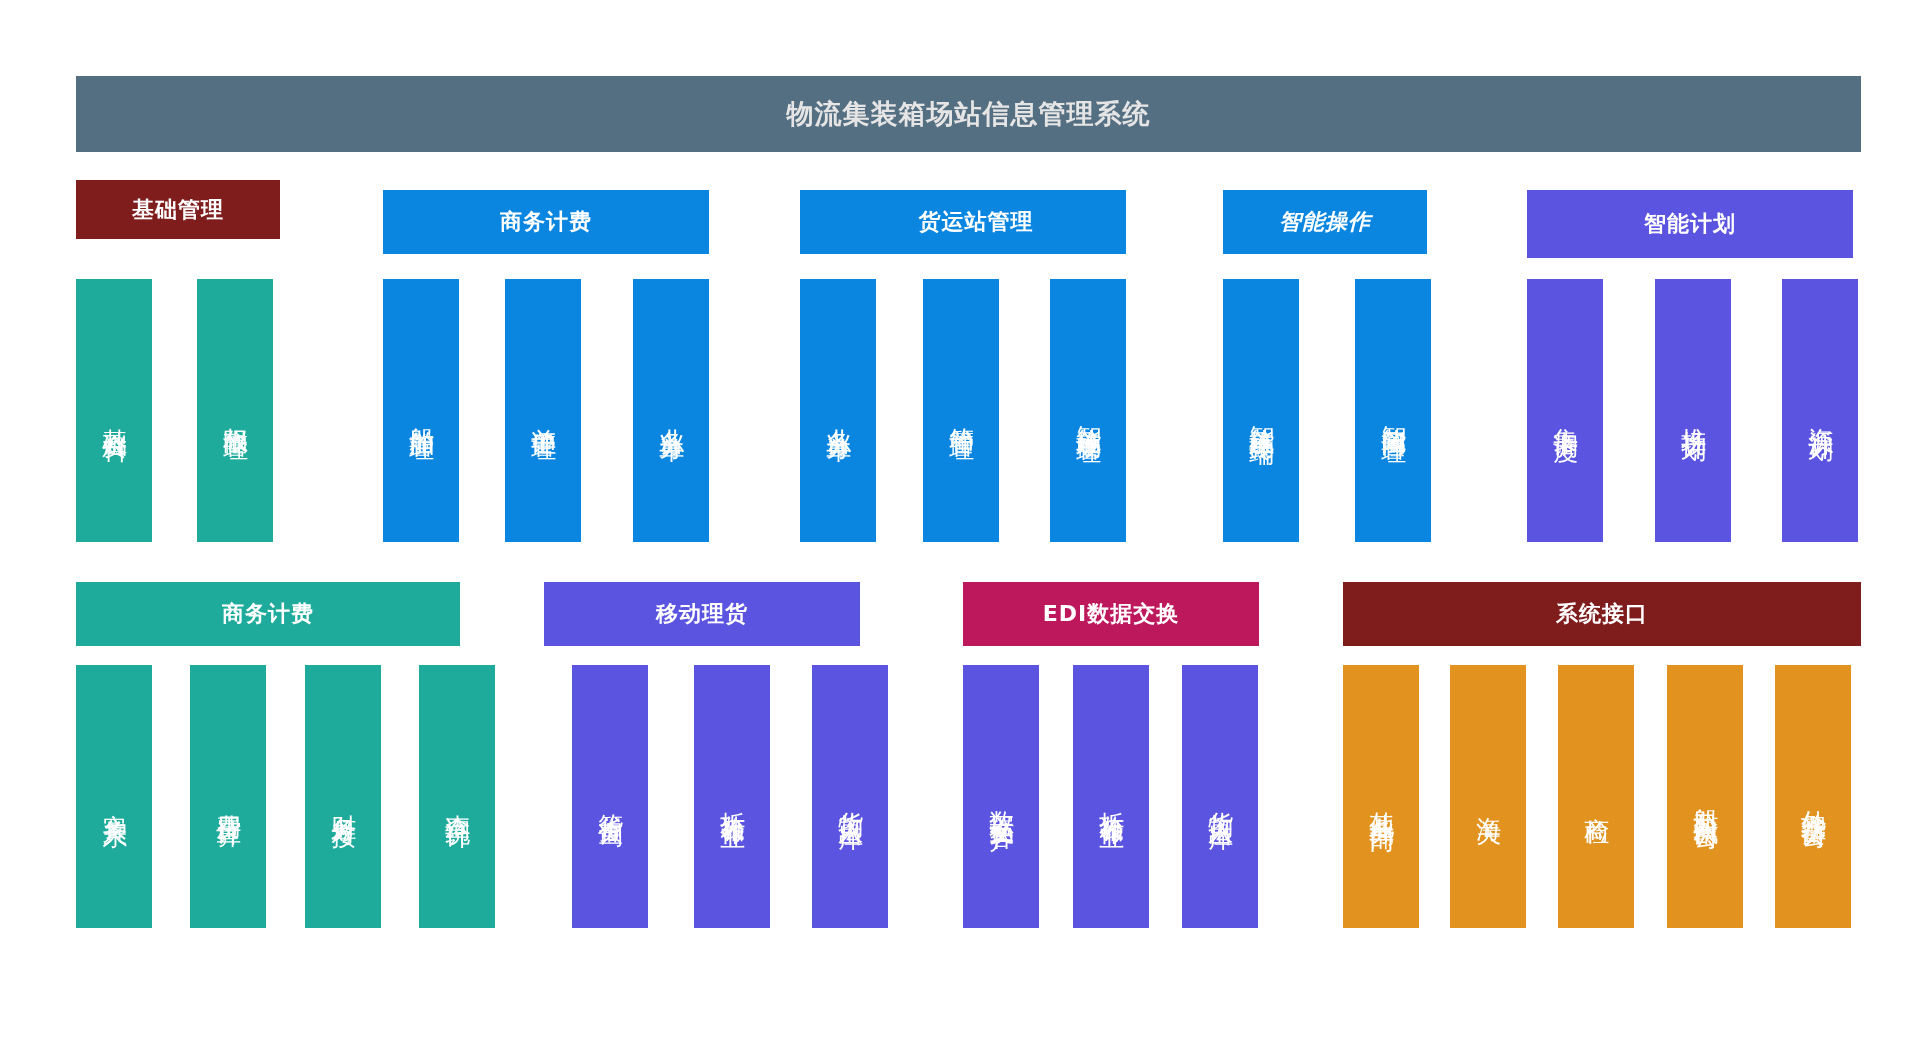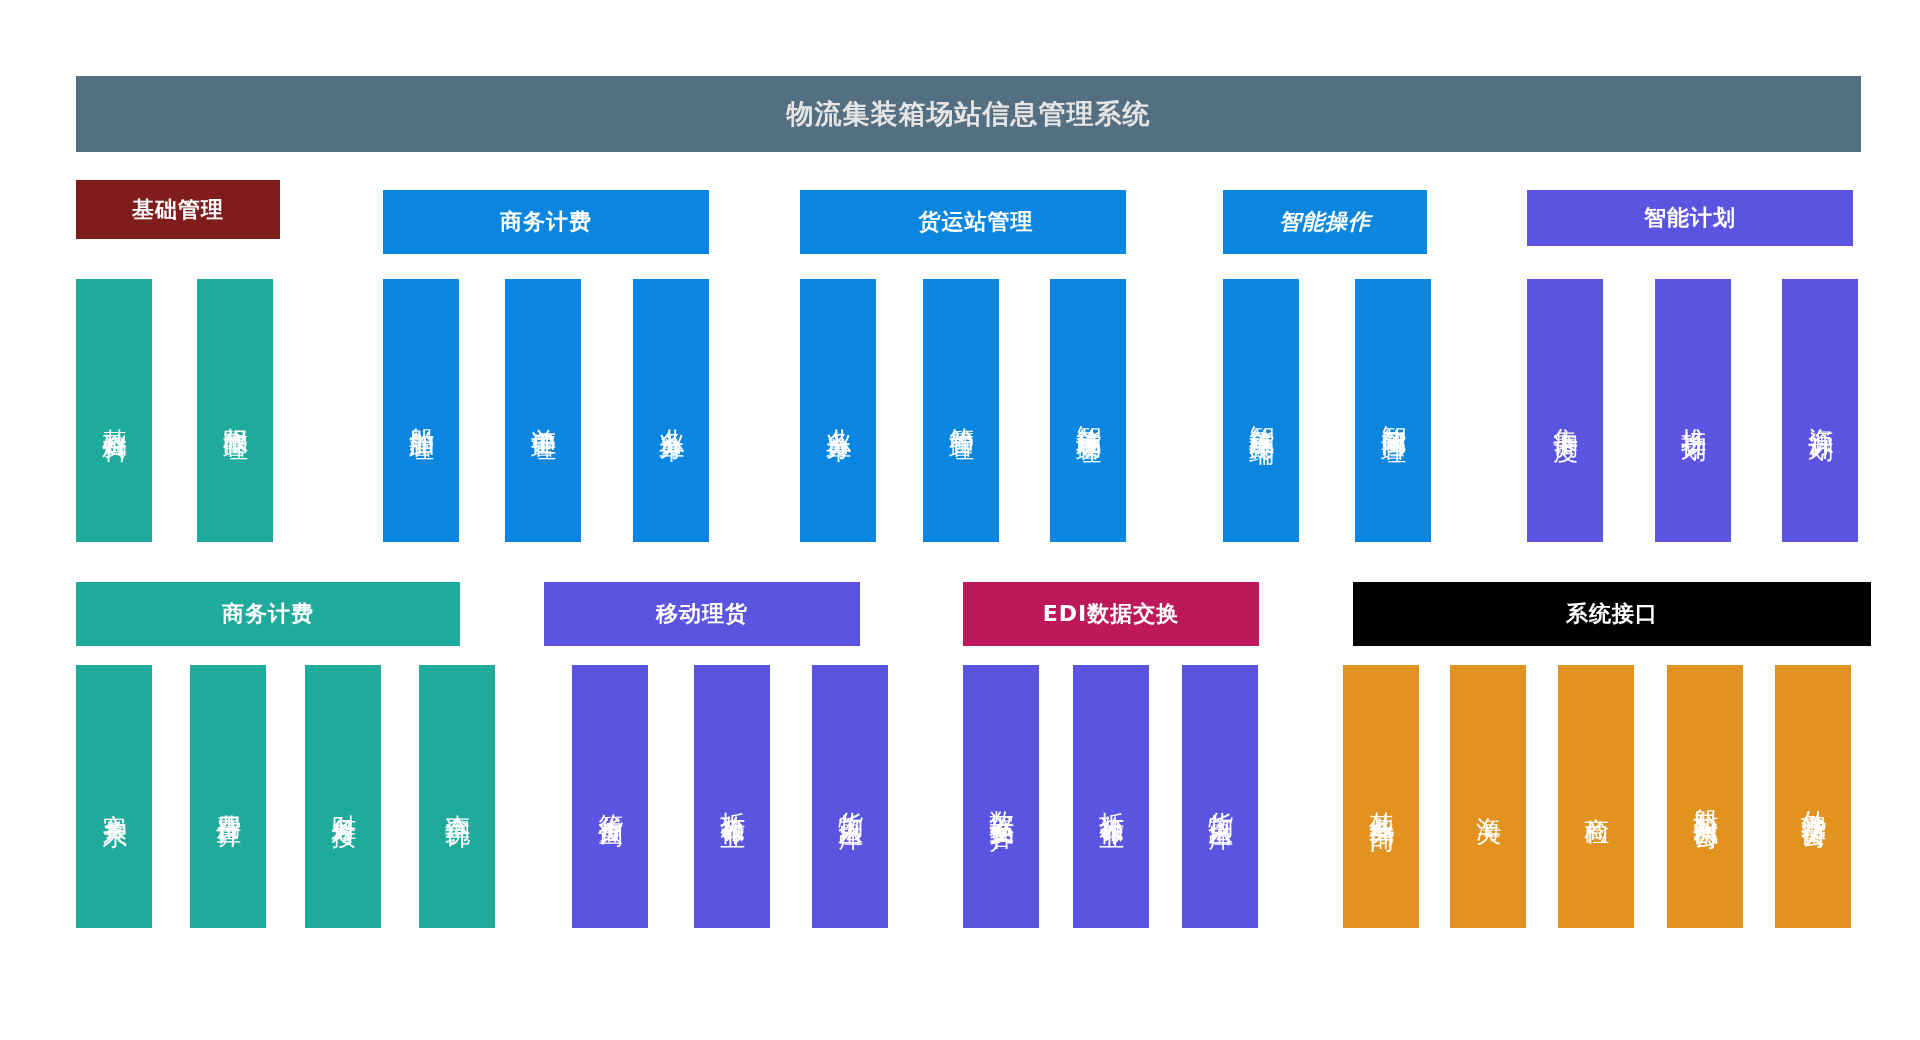--- a/index.html
+++ b/index.html
@@ -112,21 +112,21 @@
       </div>
       <div class="grp-head" style="left: 1223px; top: 190px; width: 204px; height: 64px; background: rgb(10, 134, 224); font-style: italic;">
         <span>智能操作</span>
       </div>
       <div class="leaf two-col" style="left: 1223px; top: 279px; width: 76px; height: 263px; background: rgb(10, 134, 224);">
         <span class="vtext">智能堆场终端</span>
       </div>
       <div class="leaf two-col" style="left: 1355px; top: 279px; width: 76px; height: 263px; background: rgb(10, 134, 224);">
         <span class="vtext">智能闸口管理</span>
       </div>
-      <div class="grp-head" style="left: 1527px; top: 190px; width: 326px; height: 56px; background: rgb(91, 84, 224); text-align: right;">
+      <div class="grp-head" style="left: 1527px; top: 190px; width: 326px; height: 68px; background: rgb(91, 84, 224); text-align: right;">
         <span>智能计划</span>
       </div>
       <div class="leaf" style="left: 1527px; top: 279px; width: 76px; height: 263px; background: rgb(91, 84, 224);">
         <span class="vtext">集卡调度</span>
       </div>
       <div class="leaf" style="left: 1655px; top: 279px; width: 76px; height: 263px; background: rgb(91, 84, 224);">
         <span class="vtext">堆场计划</span>
       </div>
       <div class="leaf" style="left: 1782px; top: 279px; width: 76px; height: 263px; background: rgb(91, 84, 224);">
         <span class="vtext">资源计划</span>
@@ -163,21 +163,21 @@
       </div>
       <div class="leaf two-col" style="left: 963px; top: 665px; width: 76px; height: 263px; background: rgb(91, 84, 224);">
         <span class="vtext">数据交换客户</span>
       </div>
       <div class="leaf" style="left: 1073px; top: 665px; width: 76px; height: 263px; background: rgb(91, 84, 224);">
         <span class="vtext">拆装箱作业</span>
       </div>
       <div class="leaf" style="left: 1182px; top: 665px; width: 76px; height: 263px; background: rgb(91, 84, 224);">
         <span class="vtext">货物入出库</span>
       </div>
-      <div class="grp-head" style="left: 1343px; top: 582px; width: 518px; height: 64px; background: #000000; margin-left: 10px;">
+      <div class="grp-head" style="left: 1343px; top: 582px; width: 518px; height: 64px; background: #7f1d1d;">
         <span>系统接口</span>
       </div>
       <div class="leaf two-col" style="left: 1343px; top: 665px; width: 76px; height: 263px; background: rgb(226, 146, 31);">
         <span class="vtext">其他业务部门</span>
       </div>
       <div class="leaf" style="left: 1450px; top: 665px; width: 76px; height: 263px; background: rgb(226, 146, 31);">
         <span class="vtext">海关</span>
       </div>
       <div class="leaf" style="left: 1558px; top: 665px; width: 76px; height: 263px; background: rgb(226, 146, 31);">
         <span class="vtext">商检</span>

